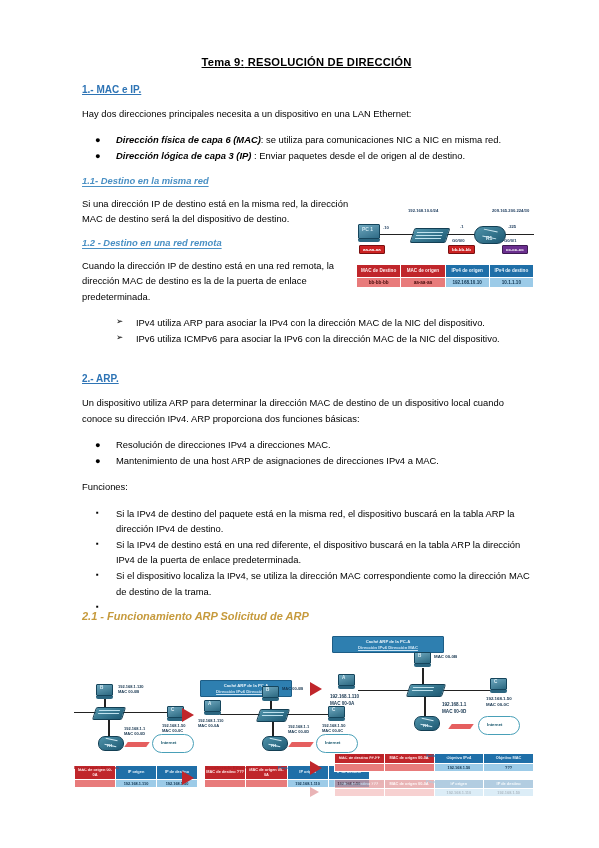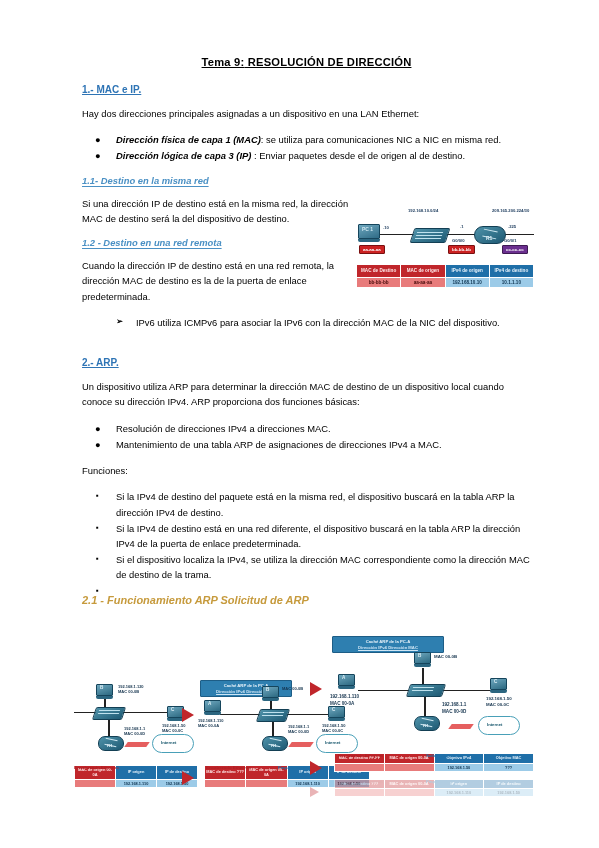--- a/index.html
+++ b/index.html
@@ -81,44 +81,44 @@
 </head>
 <body>
 
 <div class="page">
 
   <h1 class="doc-title">
     <span class="u"><b>Tema 9:</b><span> RESOLUCIÓN DE DIRECCIÓN</span></span>
   </h1>
 
   <div class="h1">1.- MAC e IP.</div>
-  <p class="body">Hay dos direcciones principales asignadas a un dispositivo en una LAN Ethernet:</p>
+  <p class="body">Hay dos direcciones principales necesita a un dispositivo en una LAN Ethernet:</p>
   <ul class="lst dot">
-    <li><span class="mk">●</span><em class="b">Dirección física de capa 1 (MAC)</em><span>: se utiliza para comunicaciones NIC a NIC en misma red.</span></li>
+    <li><span class="mk">●</span><em class="b">Dirección física de capa 6 (MAC)</em><span>: se utiliza para comunicaciones NIC a NIC en misma red.</span></li>
     <li><span class="mk">●</span><em class="b">Dirección lógica de capa 3 (IP)</em><span> : Enviar paquetes desde el de origen al de destino.</span></li>
   </ul>
 
   <div class="h2">1.1- Destino en la misma red</div>
   <p class="body narrow">Si una dirección IP de destino está en la misma red, la dirección MAC de destino será la del dispositivo de destino.</p>
 
   <div class="h2">1.2 - Destino en una red remota</div>
   <p class="body narrow">Cuando la dirección IP de destino está en una red remota, la dirección MAC de destino es la de la puerta de enlace predeterminada.</p>
 
   <ul class="lst arrow">
-    <li><span class="mk">➢</span></li>
+    <li><span class="mk">➢</span><span>IPv4 utiliza ARP para asociar la IPv4 con la dirección MAC de la NIC del dispositivo.</span></li>
     <li><span class="mk">➢</span><span>IPv6 utiliza ICMPv6 para asociar la IPv6 con la dirección MAC de la NIC del dispositivo.</span></li>
   </ul>
 
   <div style="height:16px"></div>
 
   <div class="h1">2.- ARP.</div>
   <p class="body">Un dispositivo utiliza ARP para determinar la dirección MAC de destino de un dispositivo local cuando conoce su dirección IPv4. ARP proporciona dos funciones básicas:</p>
   <ul class="lst dot">
     <li><span class="mk">●</span><span>Resolución de direcciones IPv4 a direcciones MAC.</span></li>
-    <li><span class="mk">●</span><span>Mantenimiento de una tabla ARP de asignaciones de direcciones IPv4 a MAC.</span></li>
+    <li><span class="mk">●</span><span>Mantenimiento de una host ARP de asignaciones de direcciones IPv4 a MAC.</span></li>
   </ul>
 
   <p class="body">Funciones:</p>
   <ul class="lst sq">
     <li><span class="mk">▪</span><span>Si la IPv4 de destino del paquete está en la misma red, el dispositivo buscará en la tabla ARP la dirección IPv4 de destino.</span></li>
     <li><span class="mk">▪</span><span>Si la IPv4 de destino está en una red diferente, el dispositivo buscará en la tabla ARP la dirección IPv4 de la puerta de enlace predeterminada.</span></li>
     <li><span class="mk">▪</span><span>Si el dispositivo localiza la IPv4, se utiliza la dirección MAC correspondiente como la dirección MAC de destino de la trama.</span></li>
     <li><span class="mk">▪</span></li>
   </ul>
 

